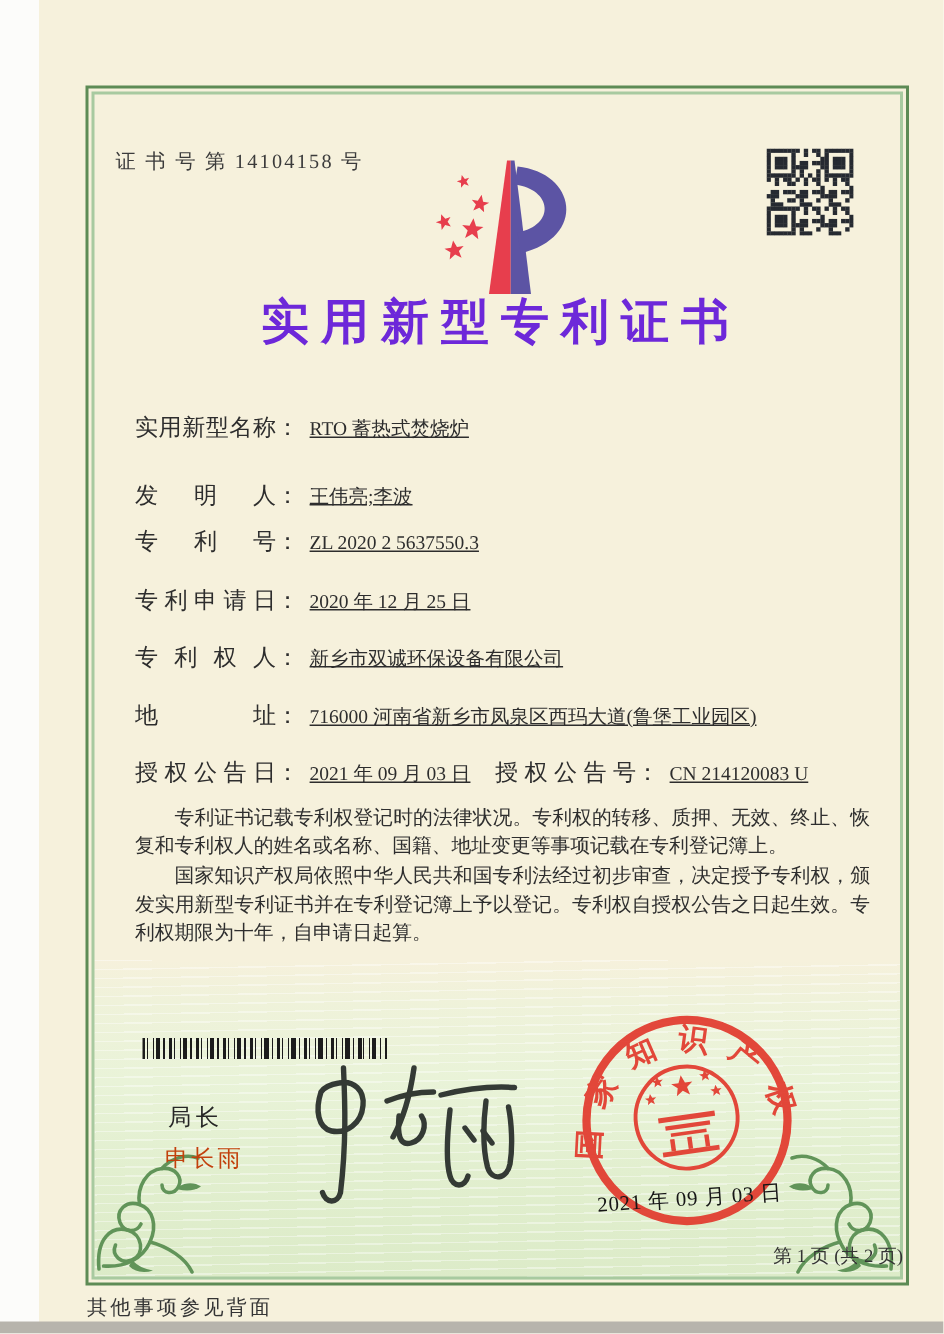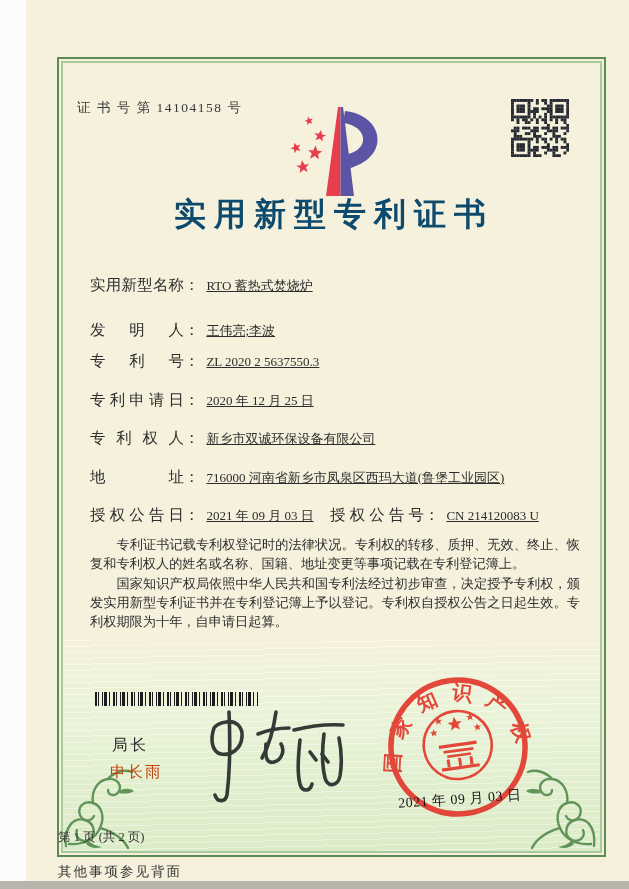--- a/index.html
+++ b/index.html
@@ -28,21 +28,21 @@
   }
 
   .cert-no{position:absolute;left:77px;top:99px;font-size:13.5px;letter-spacing:1.5px;color:#3b3b3b;white-space:nowrap;z-index:5;}
 
   .logo{position:absolute;left:283px;top:100px;width:112px;height:98px;z-index:5;}
   .qr{position:absolute;left:511px;top:99px;width:58px;height:58px;z-index:5;}
 
   .title{
     position:absolute;left:58px;top:193px;width:544px;text-align:center;z-index:5;
     font-size:32px;font-weight:700;letter-spacing:8px;padding-left:8px;box-sizing:border-box;
-    color:#0c4a6e;white-space:nowrap;
+    color:#6d28d9;white-space:nowrap;
   }
 
   .row{position:absolute;left:90px;white-space:nowrap;z-index:5;color:#2d2d2d;}
   .flabel{display:inline-block;width:94px;font-size:15.4px;text-align:justify;text-align-last:justify;vertical-align:bottom;}
   .fcolon{font-size:15.4px;}
   .fvalue{font-size:13px;margin-left:7px;text-decoration:underline;}
   .grant2{position:absolute;left:240px;top:0;white-space:nowrap;}
 
   .paras{position:absolute;left:90px;top:535px;width:490px;z-index:5;
     font-size:13.2px;line-height:19.3px;color:#2e2e2e;text-align:justify;}
@@ -63,21 +63,21 @@
   .signature{position:absolute;left:196px;top:700px;width:150px;height:108px;z-index:6;}
 
   .seal{position:absolute;left:378px;top:667px;width:160px;height:160px;z-index:7;opacity:.93;transform:rotate(-8deg);}
   .seal-date{position:absolute;left:398px;top:790px;width:140px;z-index:8;font-size:14px;color:#161616;
     letter-spacing:.5px;transform:rotate(-4deg);white-space:nowrap;}
 
   .flourish{position:absolute;top:762px;width:82px;height:88px;z-index:5;}
   .flourish-left{left:62px;}
   .flourish-right{left:516px;transform:scaleX(-1);}
 
-  .page-info{position:absolute;left:58px;top:829px;width:544px;text-align:left;font-size:12.5px;color:#343434;z-index:6;}
+  .page-info{position:absolute;left:58px;top:829px;width:544px;text-align:right;font-size:12.5px;color:#343434;z-index:6;}
   .back-note{position:absolute;left:58px;top:863px;width:544px;font-size:13.5px;letter-spacing:2px;color:#343434;z-index:5;}
 </style>
 </head>
 <body>
 
 <div class="page-bg"></div>
 <div class="scan-edge-left"></div>
 <div class="scan-edge-bottom"></div>
 
 <div class="green-zone"></div>

